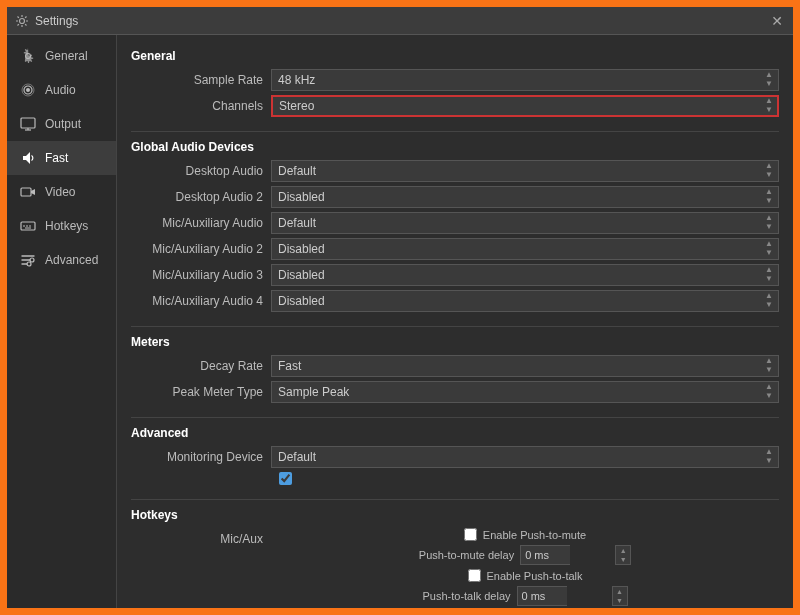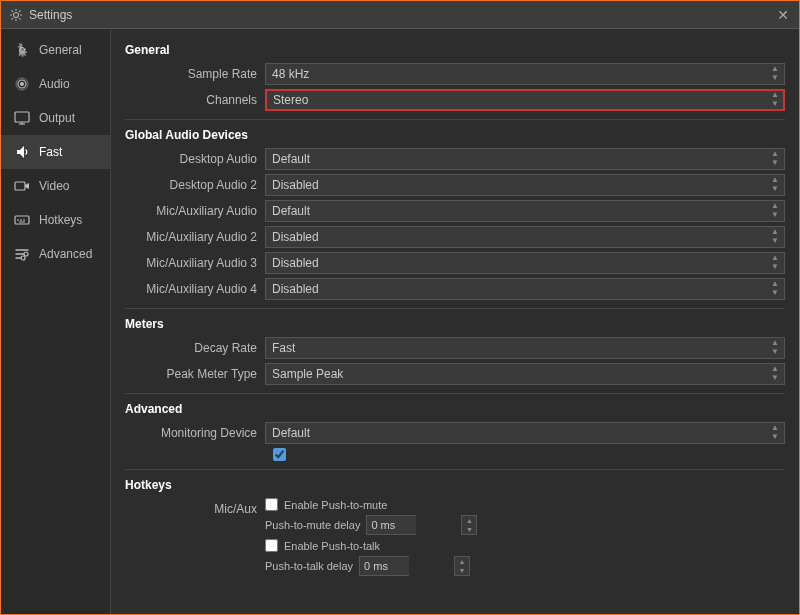--- a/index.html
+++ b/index.html
@@ -9,21 +9,21 @@
       background: #1e1e1e;
       color: #cccccc;
       width: 800px;
       height: 615px;
       overflow: hidden;
     }
     .window {
       width: 800px;
       height: 615px;
       background: #2d2d2d;
-      border: 1px solid #f97316;
+      border: 7px solid #f97316;
       display: flex;
       flex-direction: column;
     }
     .titlebar {
       background: #3c3c3c;
       height: 28px;
       display: flex;
       align-items: center;
       justify-content: space-between;
       padding: 0 8px;
@@ -106,21 +106,21 @@
       background: #555;
     }
     .section-header {
       font-size: 12px;
       font-weight: bold;
       color: #ffffff;
       margin-bottom: 6px;
       margin-top: 4px;
     }
     .section-body {
-      margin-bottom: 8px;
+      margin-bottom: 14px;
     }
     .form-row {
       display: flex;
       align-items: center;
       margin-bottom: 4px;
       min-height: 22px;
     }
     .form-label {
       text-align: right;
       width: 140px;
@@ -193,20 +193,21 @@
       font-size: 12px;
       flex-shrink: 0;
       align-self: flex-start;
       padding-top: 4px;
     }
     .hotkey-group {
       flex: 1;
       display: flex;
       flex-direction: column;
       gap: 2px;
+      align-items: center;
     }
     .hotkey-row {
       display: flex;
       align-items: center;
       gap: 6px;
       margin-bottom: 2px;
     }
     .hotkey-spinbox {
       display: flex;
       position: relative;

